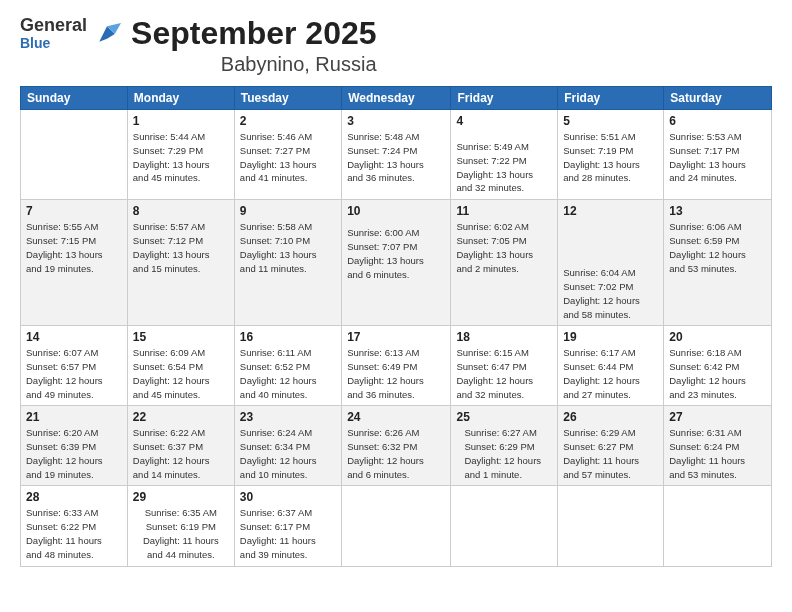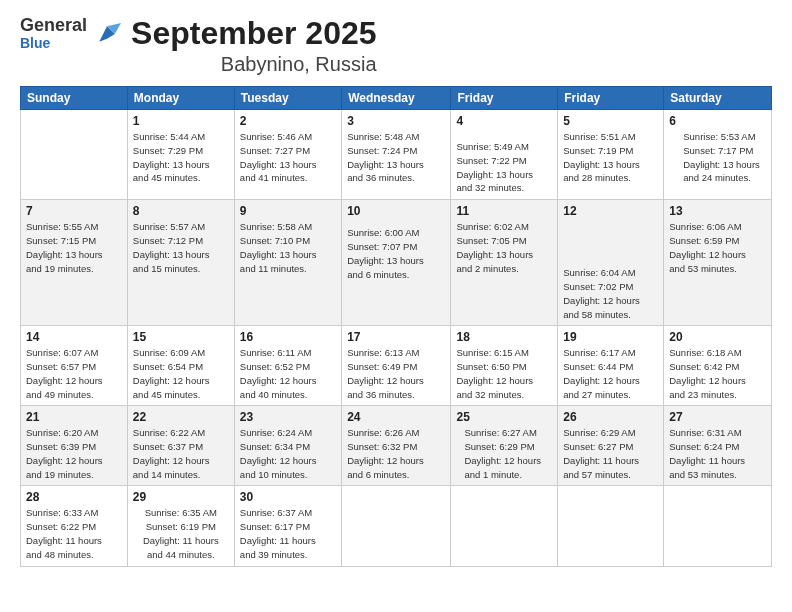--- a/index.html
+++ b/index.html
@@ -160,21 +160,21 @@
           </td>
           <td>
             <div class="day-num">5</div>
             <div class="day-info" style="white-space: pre-line;">Sunrise: 5:51 AM
 Sunset: 7:19 PM
 Daylight: 13 hours
 and 28 minutes.</div>
           </td>
           <td>
             <div class="day-num">6</div>
-            <div class="day-info" style="white-space: pre-line; margin-left: 14px;">Sunrise: 5:53 AM
+            <div class="day-info" style="white-space: pre-line;">Sunrise: 5:53 AM
 Sunset: 7:17 PM
 Daylight: 13 hours
 and 24 minutes.</div>
           </td>
         </tr>
         <tr class="row-shaded">
           <td>
             <div class="day-num">7</div>
             <div class="day-info" style="white-space: pre-line;">Sunrise: 5:55 AM
 Sunset: 7:15 PM
@@ -249,21 +249,21 @@
           <td>
             <div class="day-num">17</div>
             <div class="day-info" style="white-space: pre-line;">Sunrise: 6:13 AM
 Sunset: 6:49 PM
 Daylight: 12 hours
 and 36 minutes.</div>
           </td>
           <td>
             <div class="day-num">18</div>
             <div class="day-info" style="white-space: pre-line;">Sunrise: 6:15 AM
-Sunset: 6:50 PM
+Sunset: 6:47 PM
 Daylight: 12 hours
 and 32 minutes.</div>
           </td>
           <td>
             <div class="day-num">19</div>
             <div class="day-info" style="white-space: pre-line;">Sunrise: 6:17 AM
 Sunset: 6:44 PM
 Daylight: 12 hours
 and 27 minutes.</div>
           </td>

